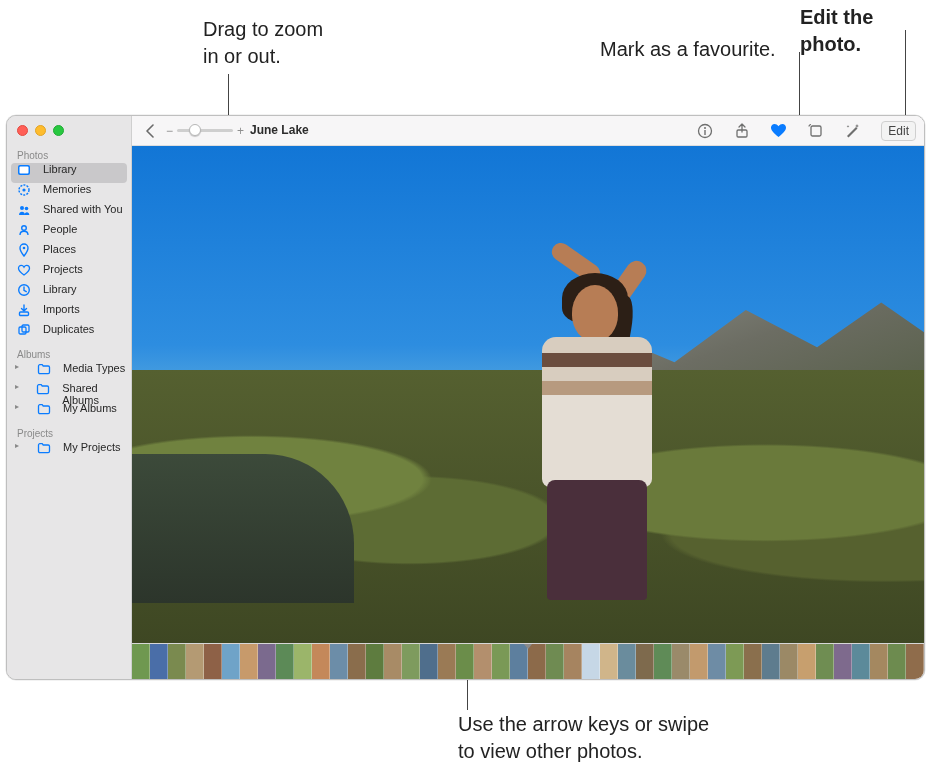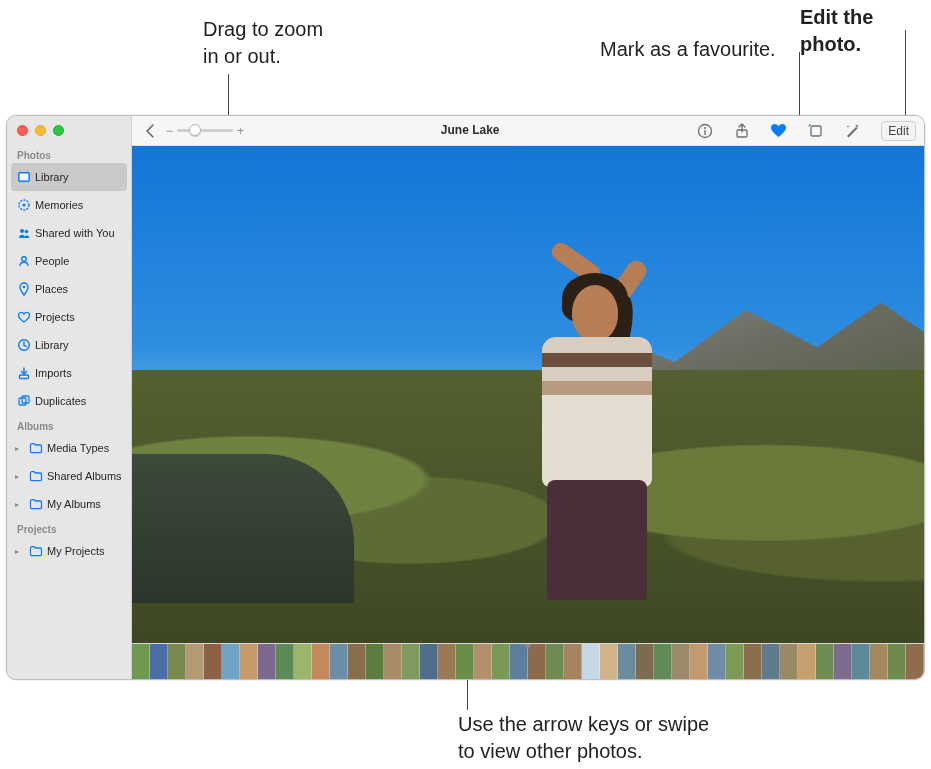--- a/index.html
+++ b/index.html
@@ -53,27 +53,27 @@
   }
   .tl { width: 11px; height: 11px; border-radius: 50%; }
   .red { background: #ff5f57; border: 0.5px solid #e24a41; }
   .yellow { background: #febc2e; border: 0.5px solid #e1a325; }
   .green { background: #28c840; border: 0.5px solid #22aa36; }
 
   .side-section-label {
     font-size: 10px;
     color: #8a8a8a;
     padding: 6px 0 2px 10px;
-    font-weight: 700;
+    font-weight: 400;
   }
   .side-item {
-    display: flex; align-items: center;
-    height: 28px;
+    display: flex; align-items: flex-start;
+    height: 20px;
     padding-left: 10px;
-    gap: 4px;
+    gap: 12px;
     cursor: default;
   }
   .side-item.selected {
     background: #c9c8ca;
     border-radius: 4px;
     margin: 0 4px;
     padding-left: 6px;
   }
   .side-item .ic {
     width: 14px; height: 14px;
@@ -122,21 +122,20 @@
     position: absolute;
     top: -5px; left: 12px;
     width: 12px; height: 12px;
     background: #fff;
     border: 1px solid #b7b7b7;
     border-radius: 50%;
     box-shadow: 0 1px 1px rgba(0,0,0,0.2);
   }
   .title-wrap {
     flex: 1;
-    text-align: center;
     line-height: 1.15;
   }
   .title-wrap .title { font-size: 12px; font-weight: 600; color: #2c2c2c; }
   .title-wrap .sub { font-size: 10px; color: #8a8a8a; }
   .tb-icons {
     display: flex; align-items: center; gap: 20px;
     color: #6f6f6f;
   }
   .tb-icons .ic {
     width: 17px; height: 17px;

